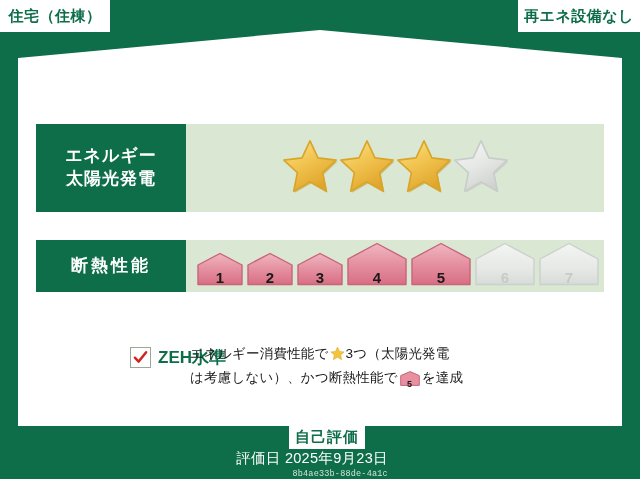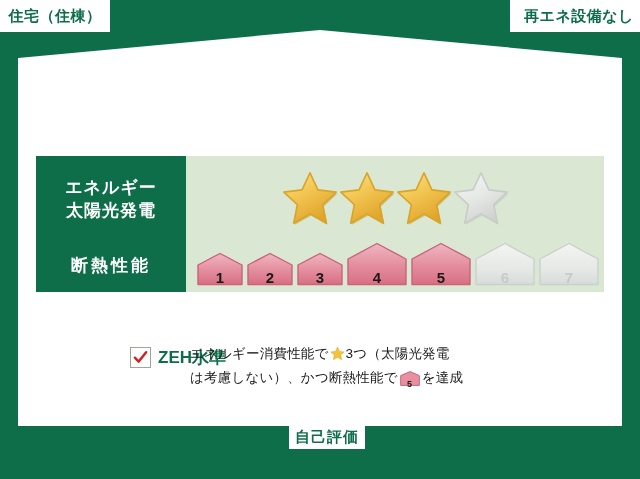--- a/index.html
+++ b/index.html
@@ -14,21 +14,21 @@
   }
 
   
   .corner-badge{
     position:absolute;top:0;background:#ffffff;
     color:#0d6e49;font-weight:bold;font-size:15px;
     display:flex;align-items:center;justify-content:center;
     letter-spacing:0.5px;z-index:6;
   }
   #badge-building-type{left:0;width:110px;height:32px;}
-  #badge-renewable{right:0;width:122px;height:32px;padding-left:8px;}
+  #badge-renewable{right:0;width:122px;height:32px;}
 
   
   #house-card{
     position:absolute;left:18px;top:30px;width:604px;height:396px;
     z-index:2;
   }
   #house-card svg{display:block;}
 
   
   #title-block{
@@ -41,21 +41,21 @@
   #title-main{
     font-size:26px;font-weight:bold;color:#146b4b;letter-spacing:1px;
     margin:0;
   }
 
   
   .rating-row{
     position:absolute;left:36px;width:568px;z-index:4;
     display:flex;align-items:stretch;
   }
-  #row-energy{top:156px;height:88px;}
+  #row-energy{top:124px;height:88px;}
   #row-insulation{top:240px;height:52px;}
 
   .row-label{
     background:#0d6e49;color:#ffffff;font-weight:bold;
     display:flex;flex-direction:column;align-items:center;justify-content:center;
     line-height:1.35;flex:0 0 auto;
   }
   #row-energy .row-label{width:150px;font-size:17px;letter-spacing:1px;}
   #row-insulation .row-label{width:150px;font-size:17px;letter-spacing:3px;}
   .row-label span{display:block;white-space:nowrap;}
@@ -336,15 +336,19 @@
           </svg></span><span>3つ（太陽光発電</span><br><span>は考慮しない）、かつ断熱性能で</span><span class="inline-house"><svg width="20" height="15" viewBox="0 0 20 15">
             <polygon points="10,0.6 19.3,4.6 19.3,14.4 0.7,14.4 0.7,4.6" fill="#e8909f" stroke="#c4677a" stroke-width="1"></polygon>
           </svg><span class="ins-num">5</span></span><span>を達成</span>
     </div>
   </div>
 
   <div id="footer">
     <div id="footer-left">
       <div id="self-eval-badge">自己評価</div>
     </div>
+    <div id="footer-right">
+      <div id="eval-date">評価日 2025年9月23日</div>
+      <div id="eval-id">8b4ae33b-88de-4a1c</div>
+    </div>
   </div>
 
 </div>
 
 </body></html>

